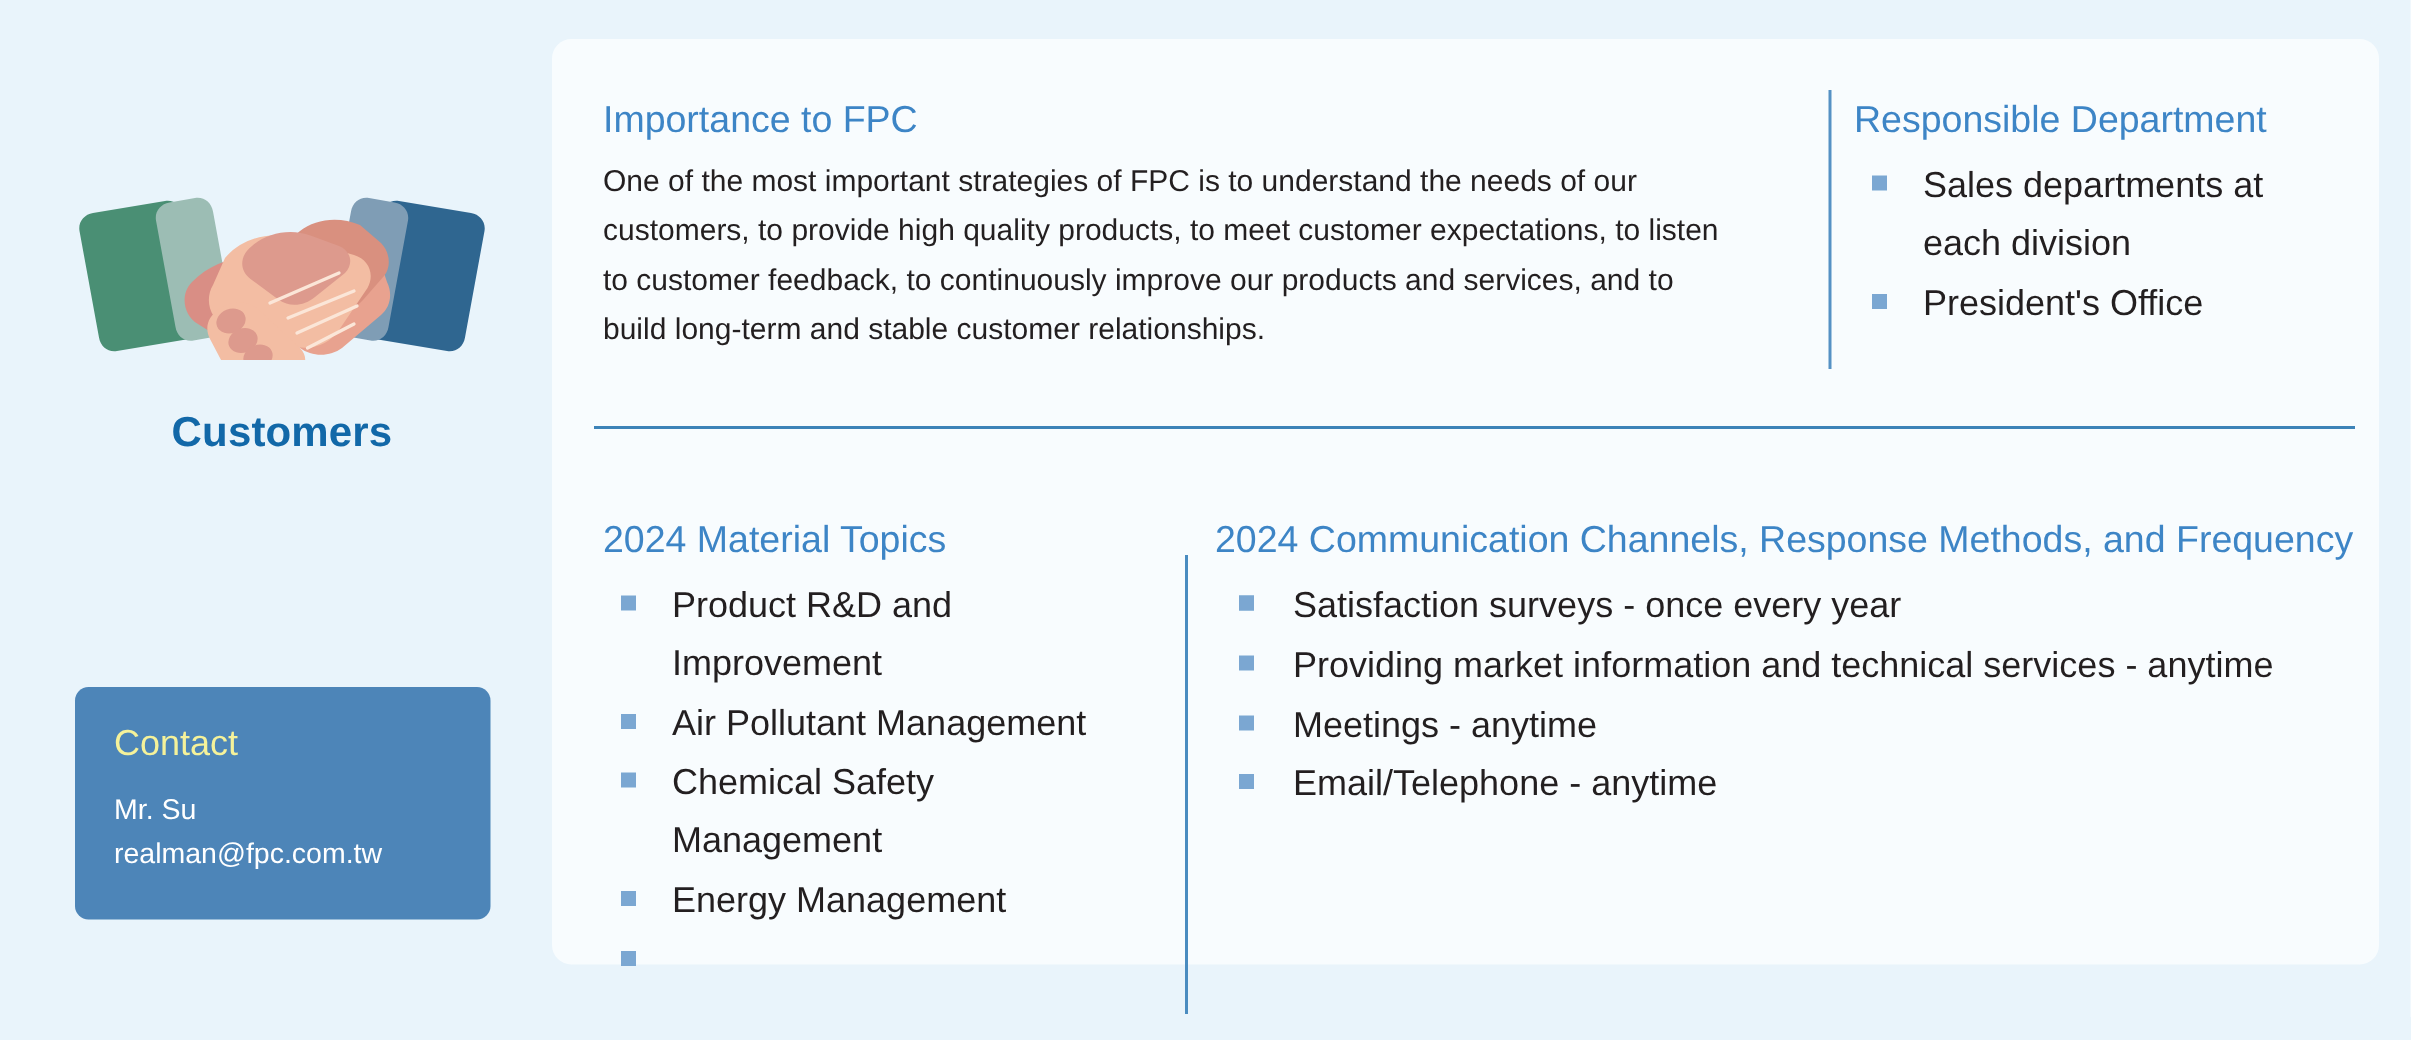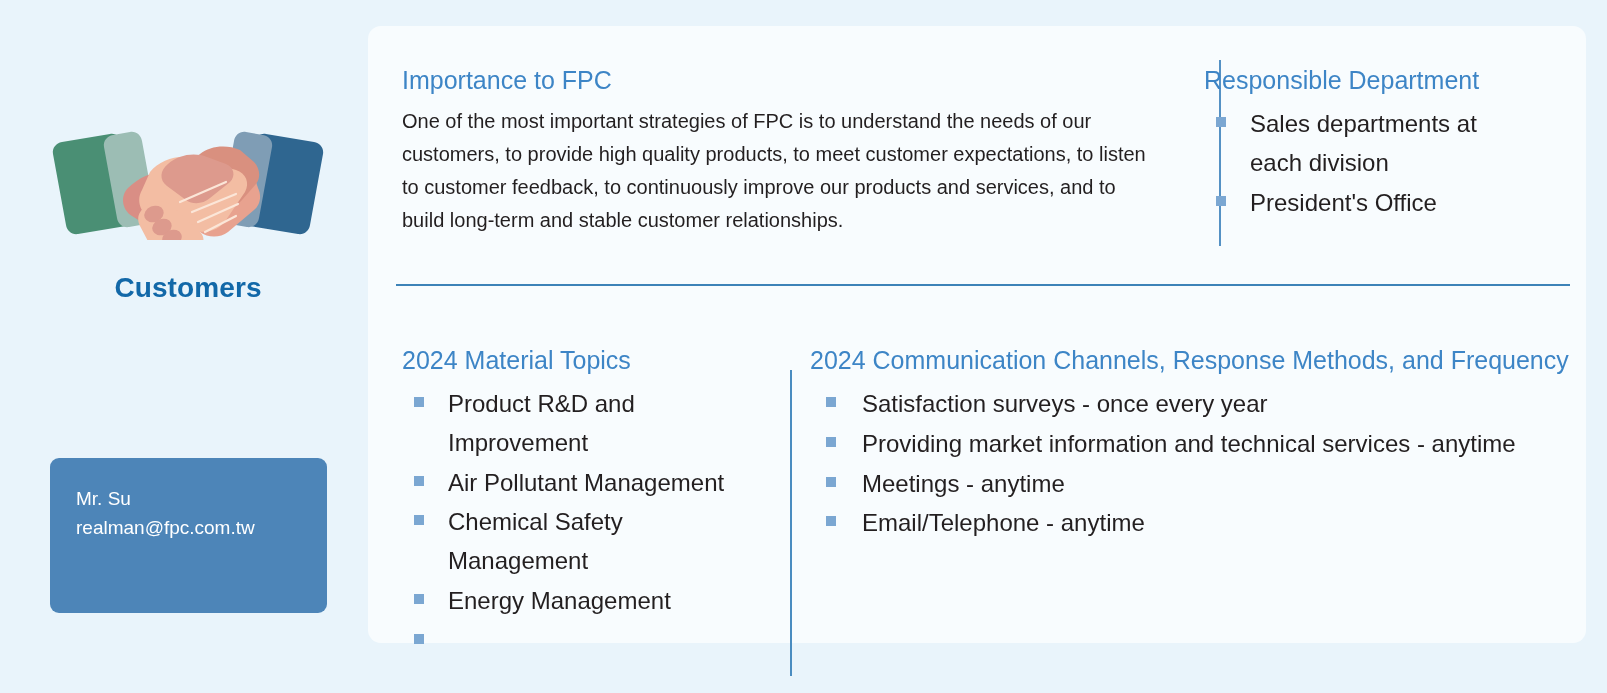--- a/index.html
+++ b/index.html
@@ -89,21 +89,21 @@
 
   #importance-block {
     position: absolute;
     left: 34px;
     top: 40px;
     width: 760px;
   }
 
   #department-block {
     position: absolute;
-    left: 836px;
+    left: 868px;
     top: 40px;
     width: 320px;
   }
 
   #divider-vertical-top {
     position: absolute;
     left: 851px;
     top: 34px;
     width: 2px;
     height: 186px;
@@ -231,20 +231,21 @@
       <path d="M142 84 L186 66" stroke="#fbe6d8" stroke-width="2.2" fill="none" stroke-linecap="round"></path>
       <path d="M148 94 L188 76" stroke="#fbe6d8" stroke-width="2.2" fill="none" stroke-linecap="round"></path>
       <path d="M155 104 L186 88" stroke="#fbe6d8" stroke-width="2.2" fill="none" stroke-linecap="round"></path>
       <path d="M130 74 L176 54" stroke="#fbe6d8" stroke-width="2.2" fill="none" stroke-linecap="round"></path>
     </svg>
   </div>
 
   <div id="stakeholder-title">Customers</div>
 
   <div id="contact-box">
+    <div id="contact-heading">Contact</div>
     <div class="contact-line">Mr. Su</div>
     <div class="contact-line">realman@fpc.com.tw</div>
   </div>
 
 </div>
 
 <div id="content-card">
 
   <div id="upper-section">
 

